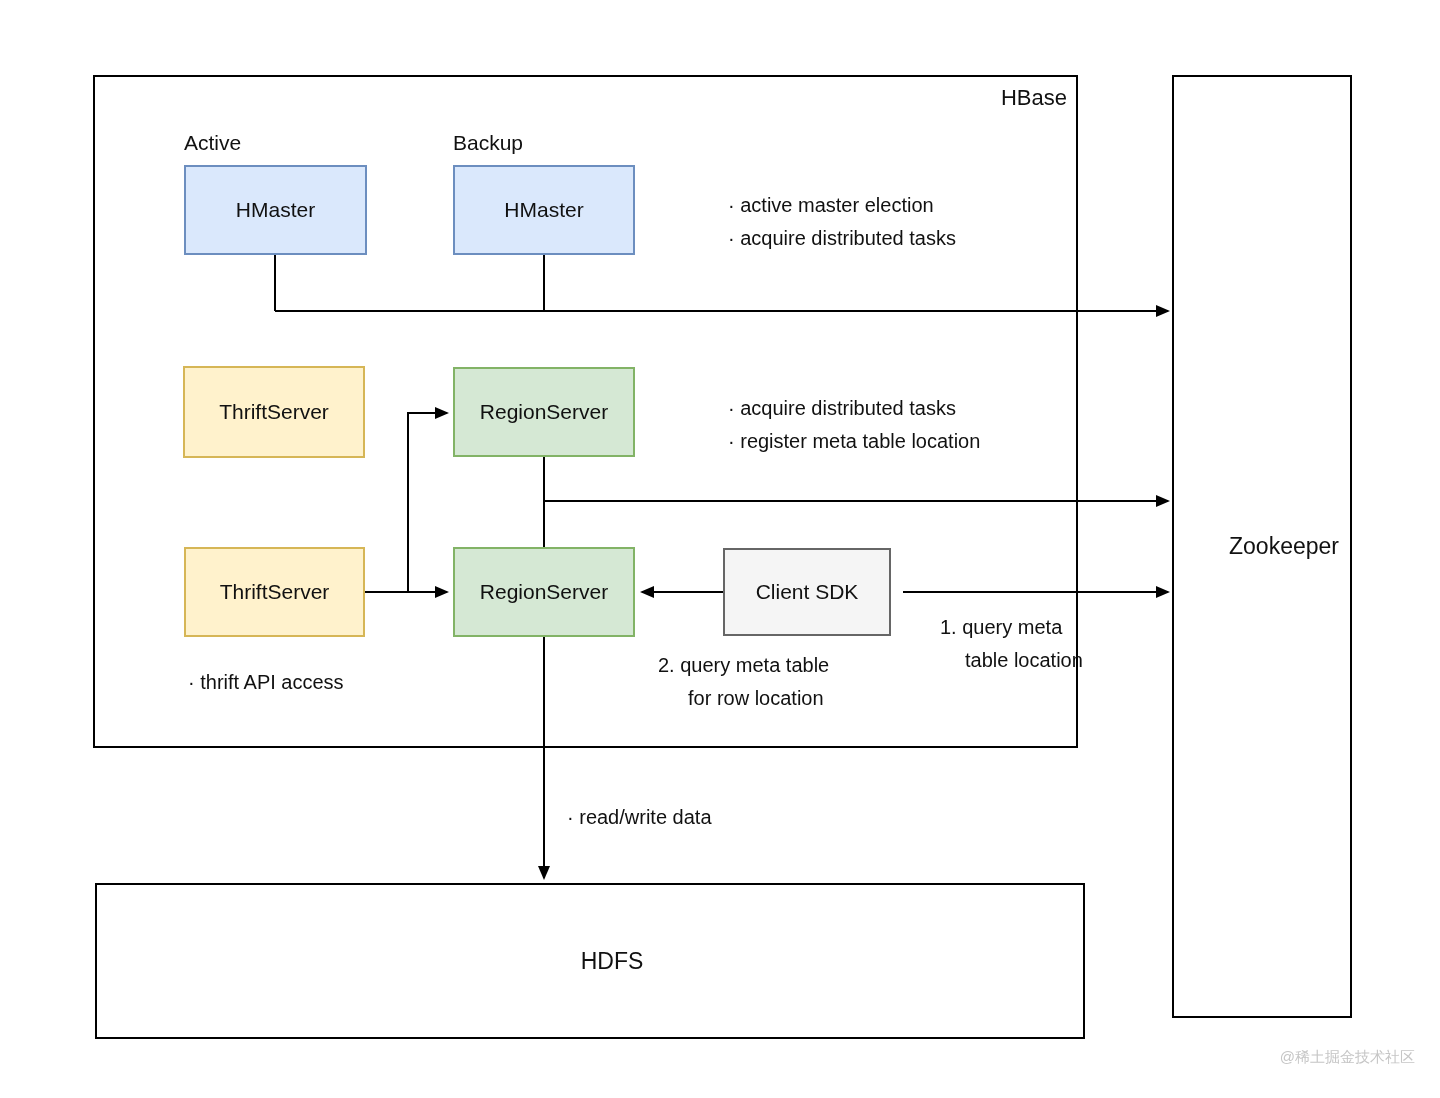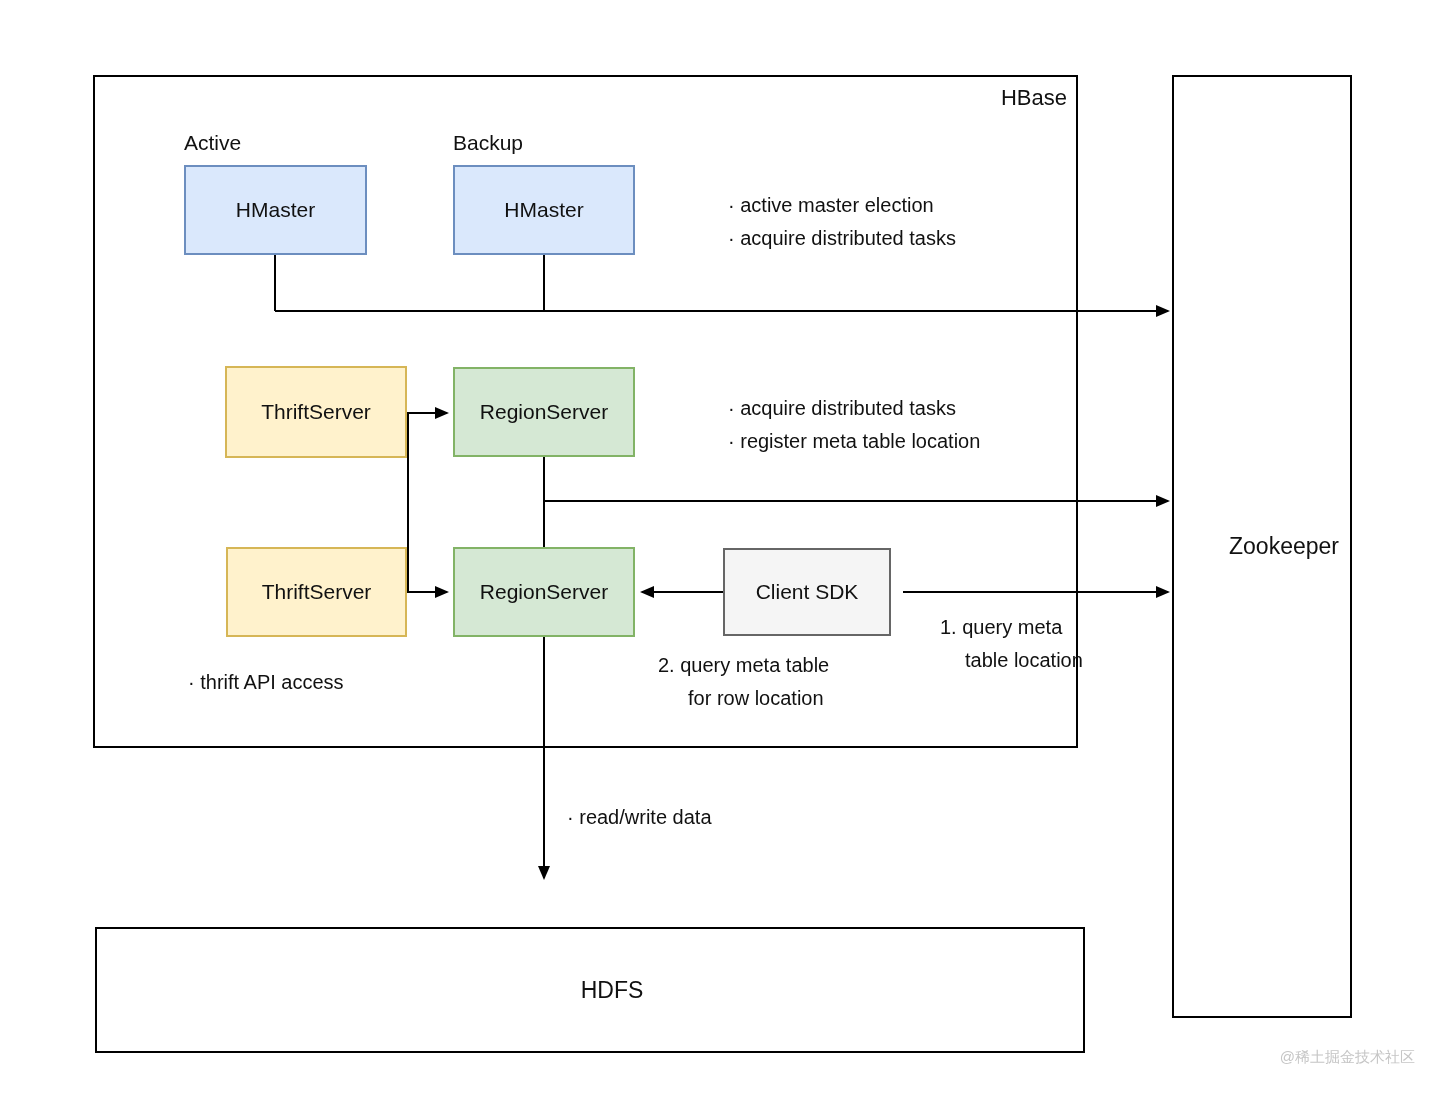--- a/index.html
+++ b/index.html
@@ -17,21 +17,21 @@
   }
   .bigbox { position:absolute; border:2px solid var(--line); background:#ffffff; }
   .bigbox .biglabel {
     width:100%; height:100%; display:flex; align-items:center; justify-content:center;padding-left:44px;
   }
   .node {
     position:absolute; display:flex; align-items:center; justify-content:center;
     font-size:21px; text-align:center; border:2px solid;
   }
   .node.blue   { background:var(--blue-fill);   border-color:var(--blue-border); }
-  .node.yellow { background:var(--yellow-fill); border-color:var(--yellow-border);margin-left:42px; }
+  .node.yellow { background:var(--yellow-fill); border-color:var(--yellow-border); }
   .node.green  { background:var(--green-fill);  border-color:var(--green-border); }
   .node.gray   { background:var(--gray-fill);   border-color:var(--gray-border); }
   .caption { position:absolute; font-size:21px; }
   .note { position:absolute; font-size:20px; white-space:nowrap; line-height:1.1; }
   #wires { position:absolute; left:0; top:0; pointer-events:none; }
   #hbase-title { position:absolute; left:930px; top:85px; width:137px; text-align:right; font-size:22px; }
   #zk-title { font-size:23px; }
   #hdfs-title { font-size:23px; }
   #watermark { position:absolute; right:25px; top:1048px; font-size:15px; color:var(--watermark); }
 </style>
@@ -39,21 +39,21 @@
 <body>
 
 <div id="canvas">
 
   <div class="bigbox" style="left:93px; top:75px; width:985px; height:673px;"></div>
 
   <div class="bigbox" style="left:1172px; top:75px; width:180px; height:943px;">
     <div class="biglabel" id="zk-title">Zookeeper</div>
   </div>
 
-  <div class="bigbox" style="left:95px; top:883px; width:990px; height:126px;margin-top:44px;">
+  <div class="bigbox" style="left:95px; top:883px; width:990px; height:156px;">
     <div class="biglabel" id="hdfs-title">HDFS</div>
   </div>
 
   <svg id="wires" width="1440" height="1098" viewBox="0 0 1440 1098">
     <defs>
       <marker id="arrow" markerUnits="userSpaceOnUse" markerWidth="16" markerHeight="14" refX="13" refY="7" orient="auto">
         <path d="M1,1 L15,7 L1,13 Z" fill="#000"></path>
       </marker>
     </defs>
     <path d="M275,255 L275,311" stroke="#000" stroke-width="2" fill="none"></path>

